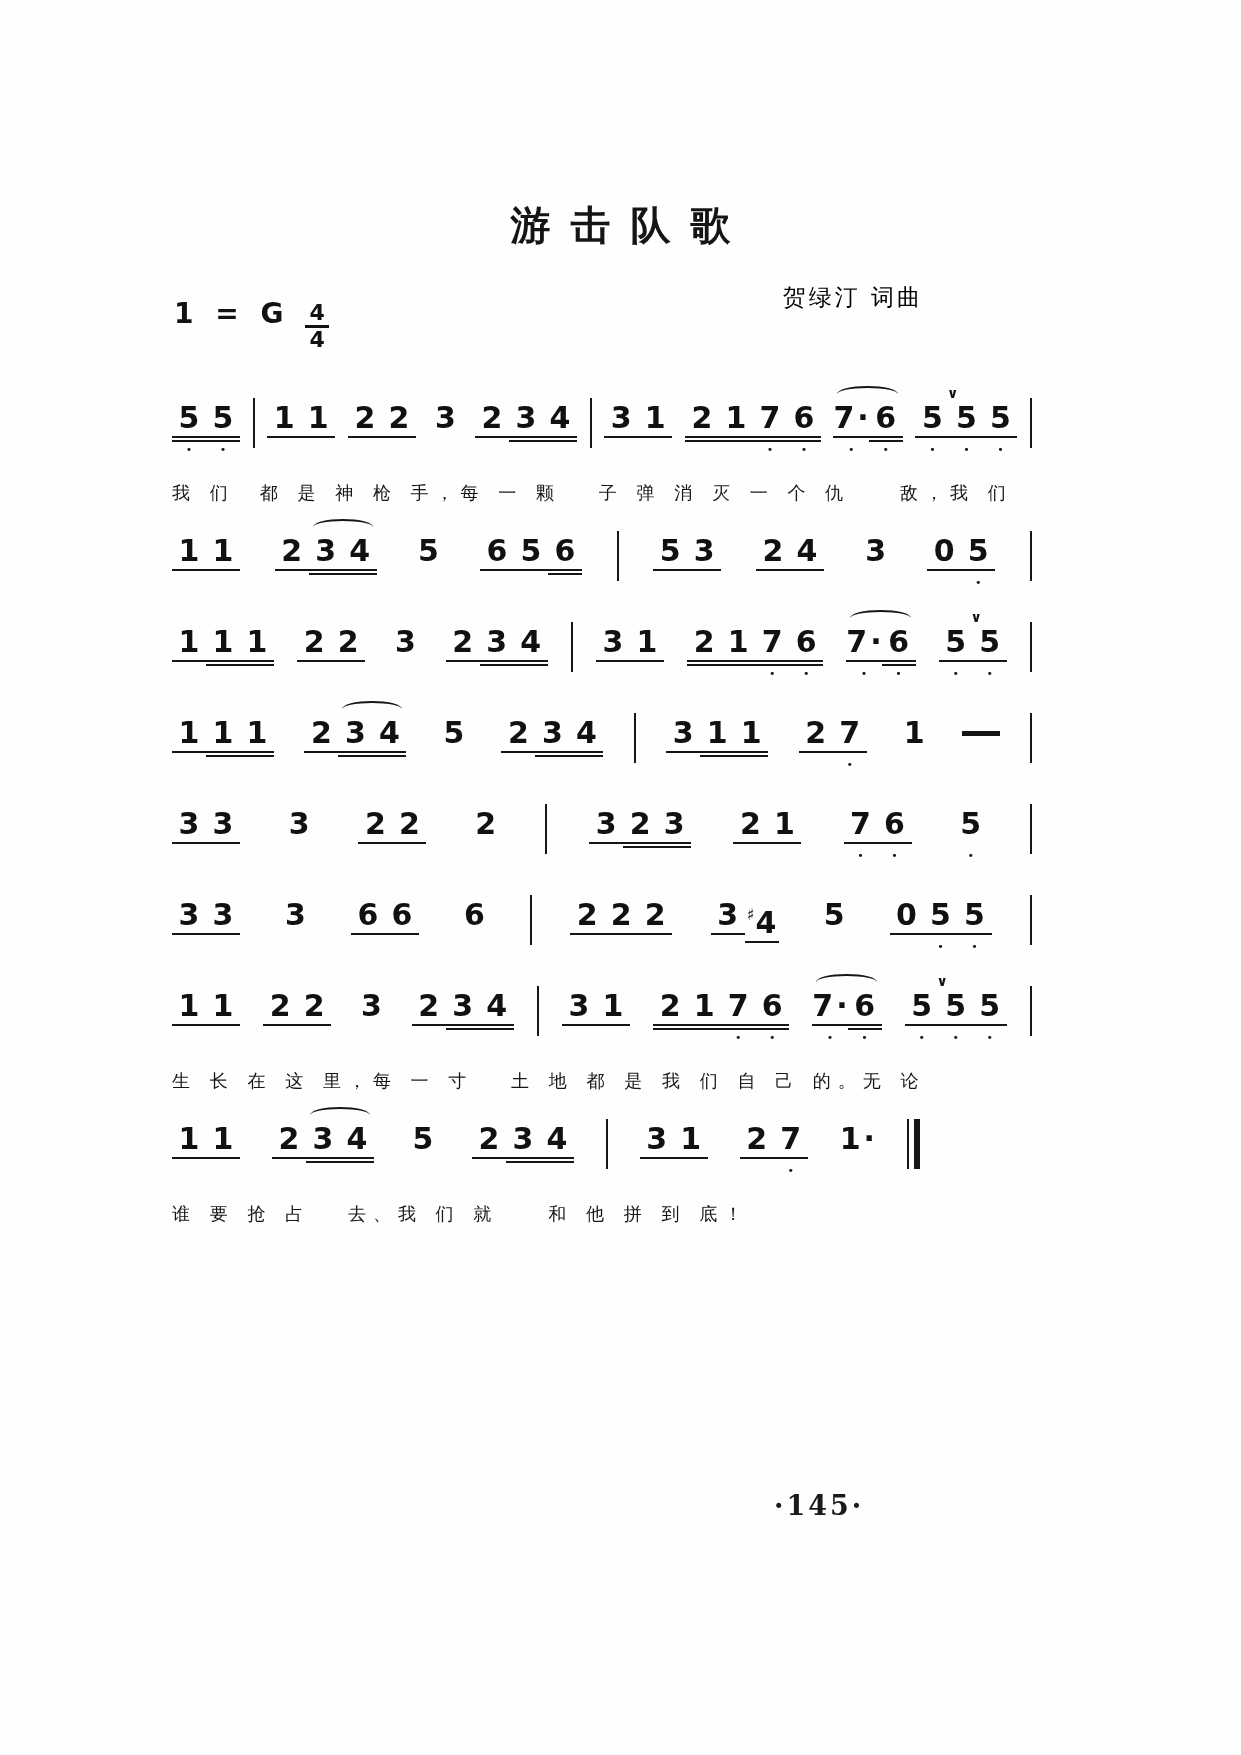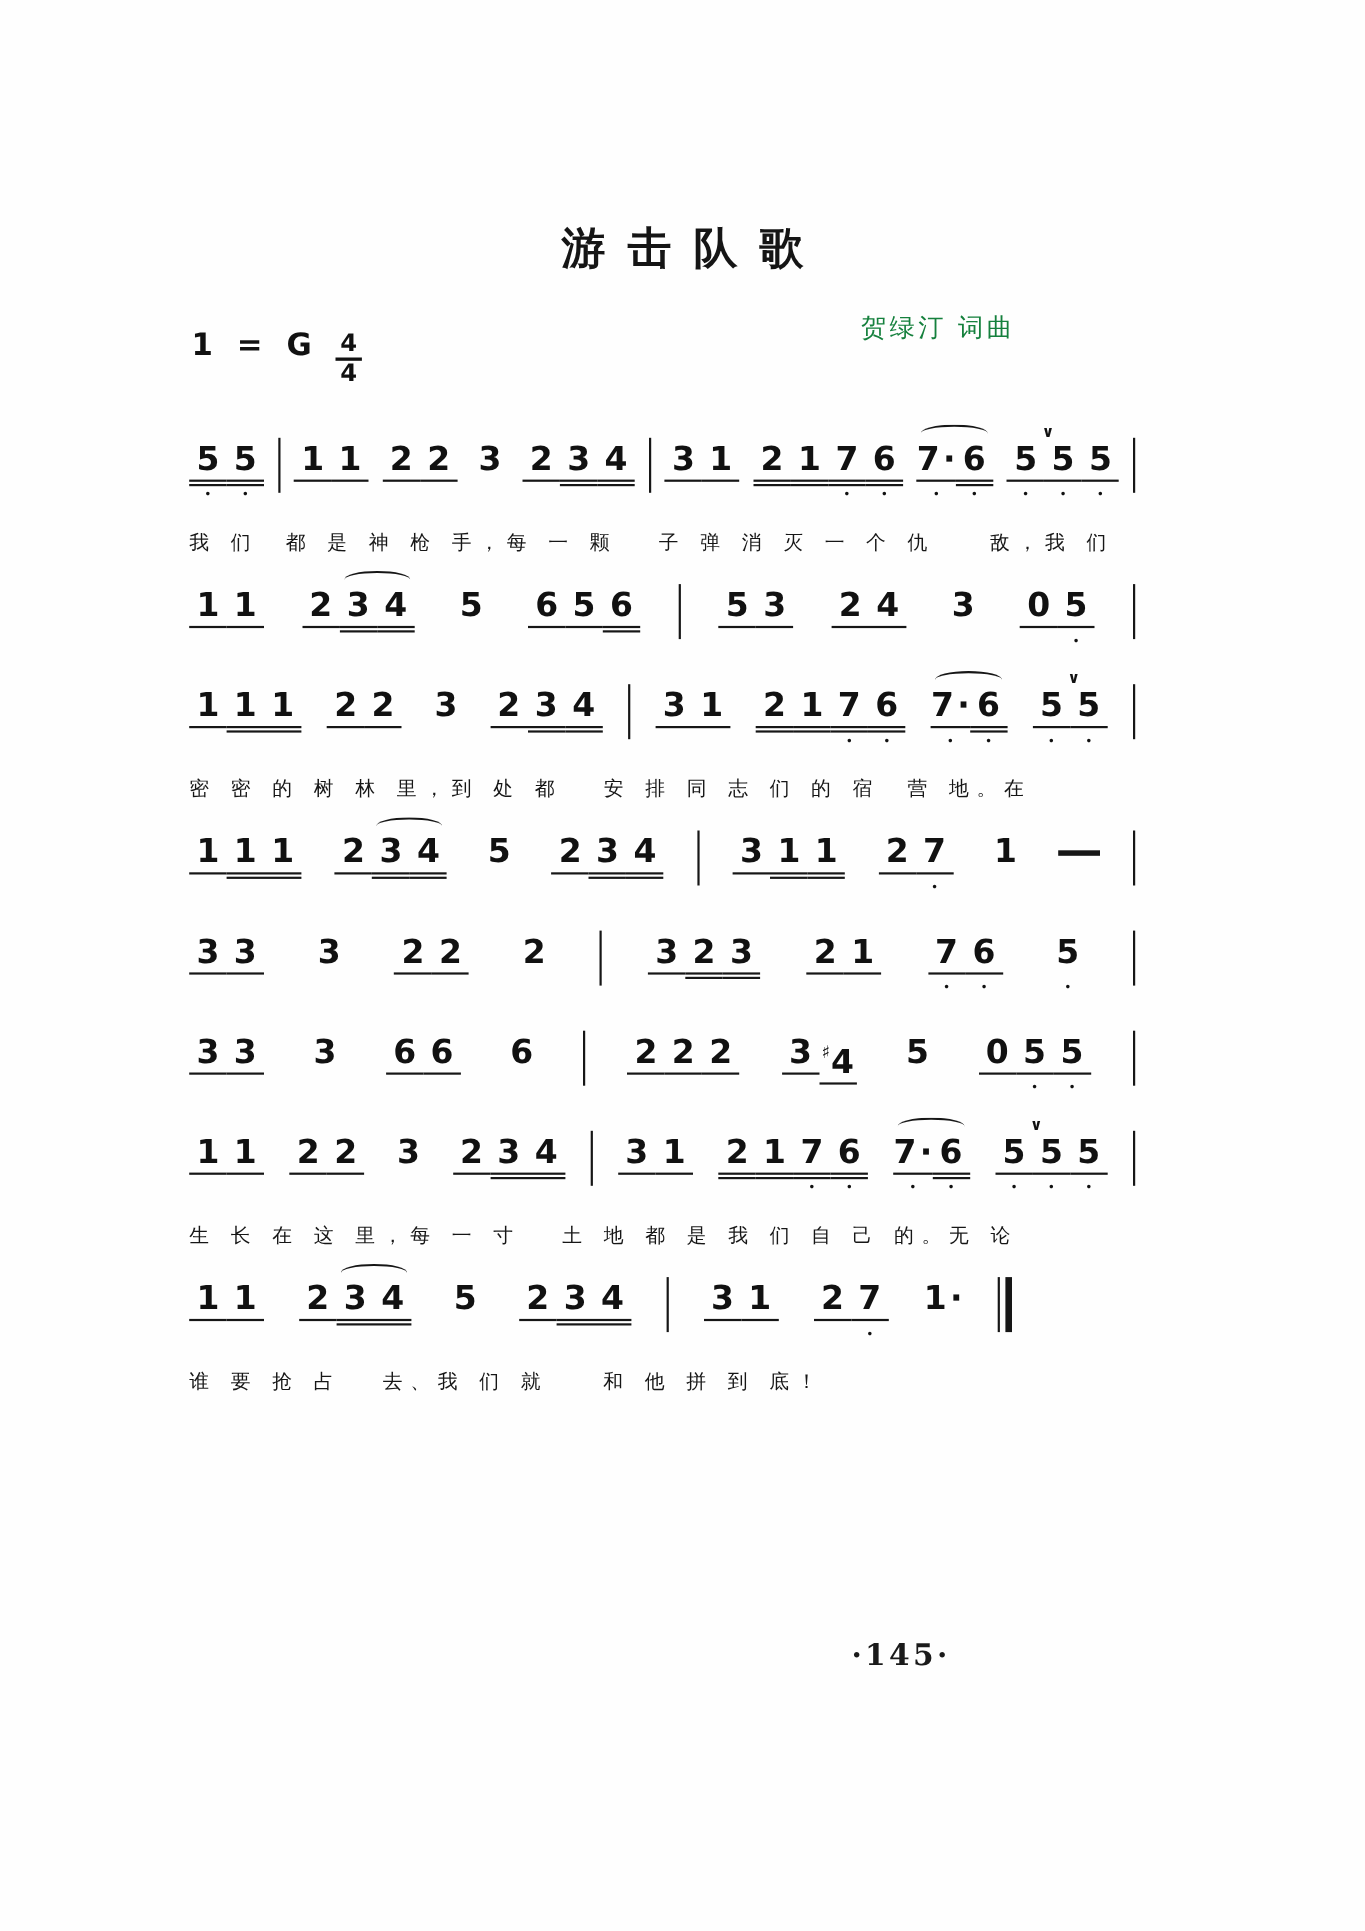--- a/index.html
+++ b/index.html
@@ -22,21 +22,21 @@
     text-indent:20px;
     color:#151515;
   }
   .composer{
     position:absolute;
     top:282px;
     right:318px;
     font-family:"DejaVu Serif",serif;
     font-size:23px;
     letter-spacing:3px;
-    color:#15803d;
+    color:#000000;
   }
   .keyrow{
     margin:44px 0 0 174px;
     display:flex;
     height:52px;
   }
   .keylabel{
     font-size:28px;
     font-weight:700;
     letter-spacing:6px;
@@ -649,21 +649,20 @@
             <div class="note">
               <div class="digit">5</div>
               <div class="unders">
                 <div class="ubar"></div>
               </div>
               <div class="lowdot">•</div>
             </div>
           </div>
           <div class="bar"></div>
         </div>
-        <div class="lyrics">密 密 的 树 林 里，到 处 都　 安 排 同 志 们 的 宿　营 地。在</div>
       </div>
       <div class="system">
         <div class="notes">
           <div class="group">
             <div class="note">
               <div class="digit">1</div>
               <div class="unders">
                 <div class="ubar"></div>
               </div>
               <div class="lowdot"></div>

